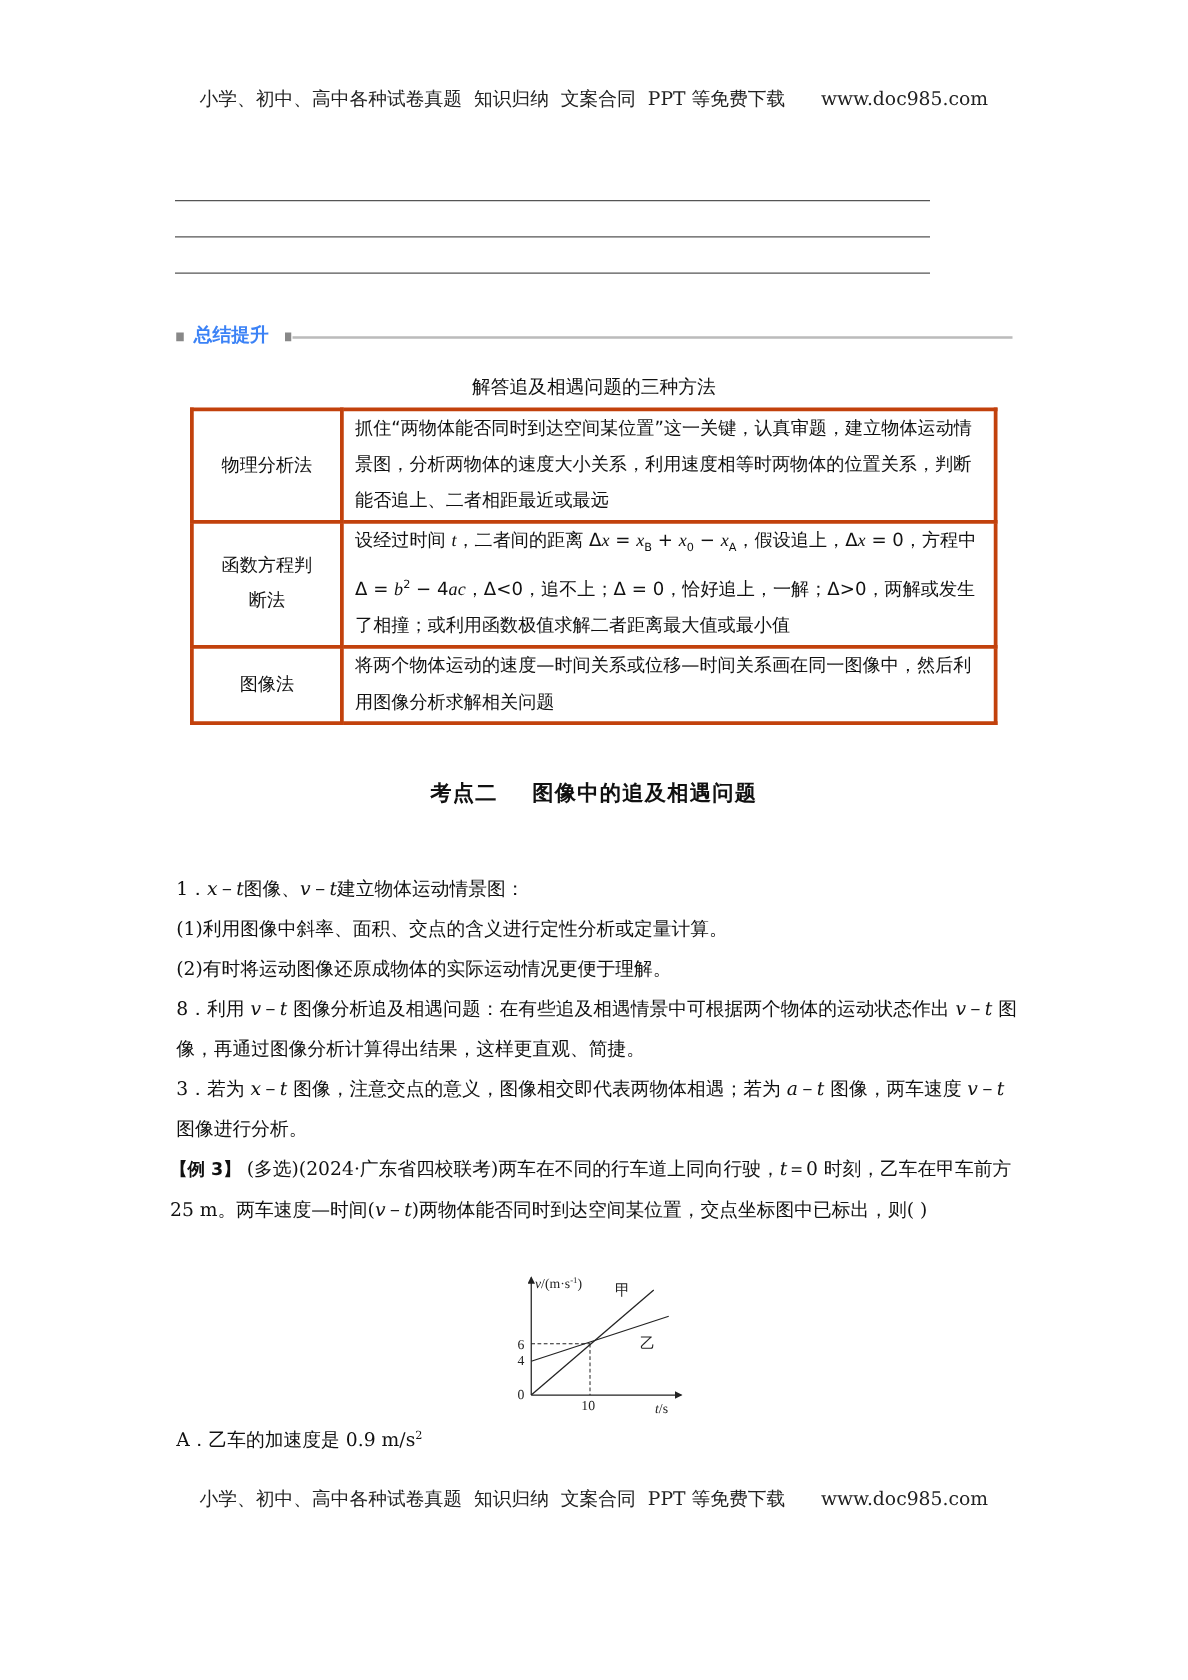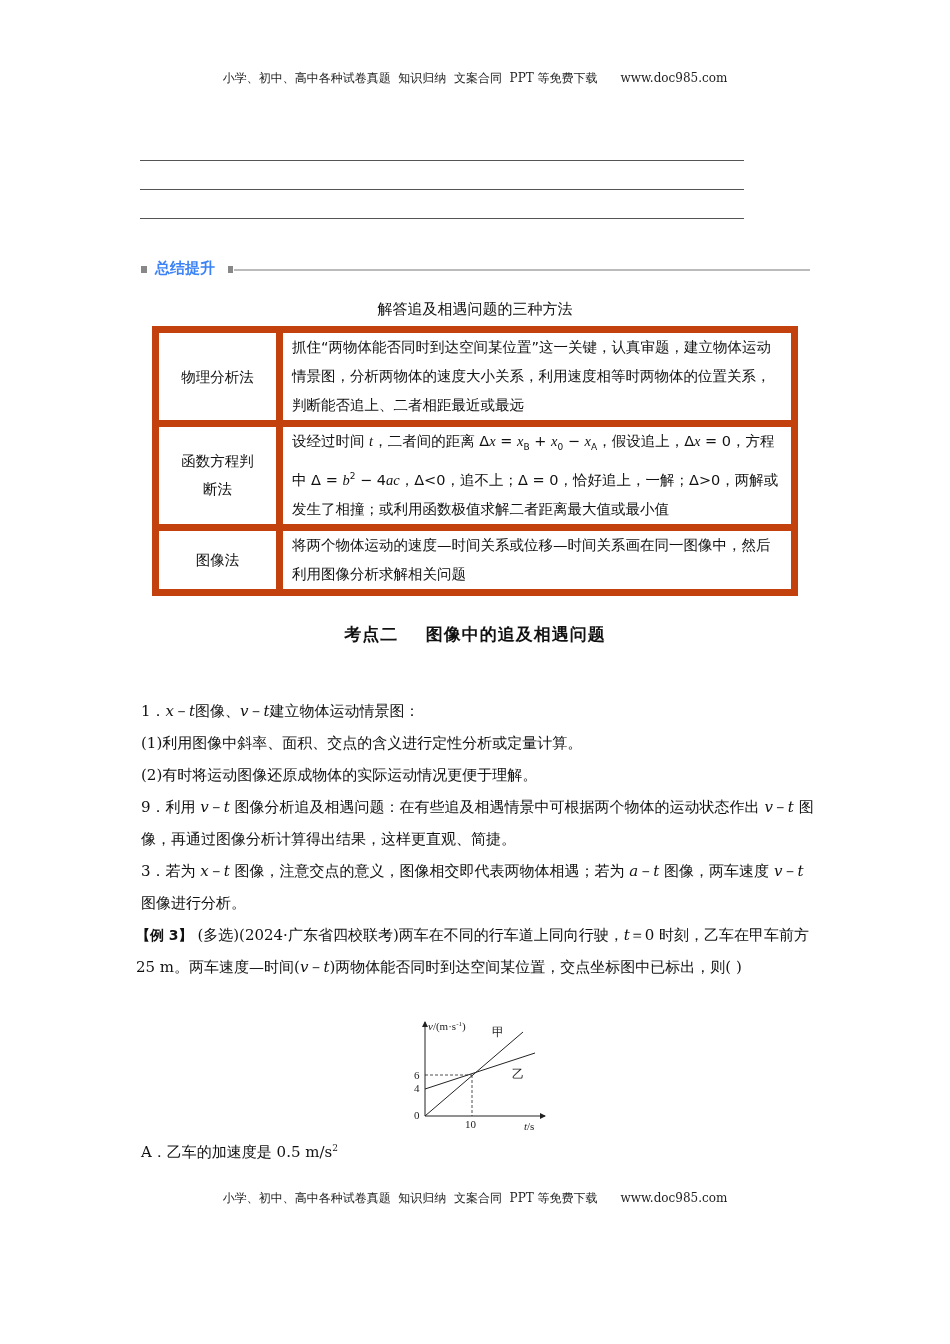--- a/index.html
+++ b/index.html
@@ -1,28 +1,28 @@
 <!DOCTYPE html>
 <html><head>
 <meta charset="utf-8">
 <style>
   html, body { margin:0; padding:0; background:#ffffff; }
   body { width:950px; height:1344px; position:relative; overflow:hidden;
          font-family:"DejaVu Serif","Liberation Serif",serif; color:#111; }
   .abs { position:absolute; }
-  .hdr { left:0; width:950px; text-align:center; font-size:12px; color:#222; word-spacing:0; white-space:pre; }
+  .hdr { left:0; width:950px; text-align:center; font-size:15px; color:#222; word-spacing:0; white-space:pre; }
   .blank-line { left:140px; width:604px; height:0; border-top:1px solid #555; }
   .sec-mark { left:141px; top:266px; width:6px; height:7px; background:#888; }
   .sec-title { left:155px; top:259px; font-family:"DejaVu Sans","Liberation Sans",sans-serif; font-weight:bold; font-size:15px; color:#3b82f6; }
   .sec-mark2 { left:228px; top:266px; width:5px; height:7px; background:#888; }
   .sec-rule { left:234px; top:269px; width:576px; height:0; border-top:2px solid #bbb; }
   .tbl-caption { left:152px; width:646px; top:300px; text-align:center; font-family:"DejaVu Sans","Liberation Sans",sans-serif; font-size:15px; }
   table.methods { position:absolute; left:152px; top:326px; width:646px; border-collapse:collapse;
                   font-family:"DejaVu Sans","Liberation Sans",sans-serif; font-size:14.5px; }
-  table.methods td { border:7px solid #c2410c; vertical-align:middle;margin-left:20px; }
+  table.methods td { border:3px solid #c2410c; vertical-align:middle;margin-left:20px; }
   table.methods td.name { width:105px; text-align:center; padding:0 6px; line-height:28px; }
   table.methods td.desc { padding:0 8px 0 9px; line-height:29px; }
   .h2 { left:0; width:950px; top:623px; text-align:center; font-family:"DejaVu Serif","Liberation Serif",serif; font-weight:bold; font-size:17px; letter-spacing:1px; white-space:pre; }
   .para { left:141px; width:680px; font-size:15px; line-height:32px; }
   .para i { font-style:italic; }
   .chart { left:405px; top:1018px; width:150px; height:115px; }
   .opt { left:141px; top:1143px; font-size:15px; }
 </style>
 </head>
 <body>
@@ -58,21 +58,21 @@
   </tr>
 </tbody>
   </table>
 
 <div class="abs h2">考点二    图像中的追及相遇问题</div>
 
 <div class="abs para" style="top:695px;"><span>1．</span><i>x</i><span>－</span><i>t</i><span>图像、</span><i>v</i><span>－</span><i>t</i><span>建立物体运动情景图：</span></div>
 <div class="abs para" style="top:727px;">(1)利用图像中斜率、面积、交点的含义进行定性分析或定量计算。</div>
 <div class="abs para" style="top:759px;">(2)有时将运动图像还原成物体的实际运动情况更便于理解。</div>
 
-<div class="abs para" style="top:791px;"><span>9．利用 </span><i>v</i><span>－</span><i>t</i><span> 图像分析追及相遇问题：在有些追及相遇情景中可根据两个物体的运动状态作出 </span><i>v</i><span>－</span><i>t</i><span> 图像，再通过图像分析计算得出结果，这样更直观、简捷。</span></div>
+<div class="abs para" style="top:791px;"><span>8．利用 </span><i>v</i><span>－</span><i>t</i><span> 图像分析追及相遇问题：在有些追及相遇情景中可根据两个物体的运动状态作出 </span><i>v</i><span>－</span><i>t</i><span> 图像，再通过图像分析计算得出结果，这样更直观、简捷。</span></div>
 
 <div class="abs para" style="top:855px;"><span>3．若为 </span><i>x</i><span>－</span><i>t</i><span> 图像，注意交点的意义，图像相交即代表两物体相遇；若为 </span><i>a</i><span>－</span><i>t</i><span> 图像，两车速度 </span><i>v</i><span>－</span><i>t</i><span> 图像进行分析。</span></div>
 
 <div class="abs para" style="top:919px;left:136px;width:688px;"><b style="font-family:'DejaVu Sans','Liberation Sans',sans-serif;font-size:14px;">【例 3】</b><span> (多选)(2024·广东省四校联考)</span><span>两车在不同的行车道上同向行驶，</span><i>t</i><span>＝0 时刻，乙车在甲车前方 25 m。两车速度—时间(</span><i>v</i><span>－</span><i>t</i><span>)两物体能否同时到达空间某位置，交点坐标图中已标出，则(        )</span></div>
 
 <svg class="abs chart" viewBox="0 0 150 115" font-family="Liberation Serif, serif">
   <defs>
     <marker id="arr" markerWidth="6" markerHeight="6" refX="5" refY="3" orient="auto">
       <path d="M0,0 L6,3 L0,6 z" fill="#222"></path>
     </marker>
@@ -91,15 +91,15 @@
   <text x="23" y="12" font-size="11" fill="#222"><tspan font-style="italic">v</tspan>/(m·s<tspan font-size="7" dy="-4">-1</tspan><tspan dy="4">)</tspan></text>
   <text x="87" y="18" font-size="12" fill="#222" font-family="DejaVu Sans, sans-serif">甲</text>
   <text x="107" y="60" font-size="12" fill="#222" font-family="DejaVu Sans, sans-serif">乙</text>
   <text x="9" y="61" font-size="11" fill="#222">6</text>
   <text x="9" y="74" font-size="11" fill="#222">4</text>
   <text x="9" y="101" font-size="11" fill="#222">0</text>
   <text x="60" y="110" font-size="11" fill="#222">10</text>
   <text x="119" y="112" font-size="11" fill="#222"><tspan font-style="italic">t</tspan>/s</text>
 </svg>
 
-<div class="abs opt"><span>A．</span><span>乙车的加速度是 0.5 m/s</span><sup style="font-size:9px;">2</sup></div>
+<div class="abs opt"><span>A．</span><span>乙车的加速度是 0.9 m/s</span><sup style="font-size:9px;">2</sup></div>
 
 <div class="abs hdr" style="top:1190px;">小学、初中、高中各种试卷真题  知识归纳  文案合同  PPT 等免费下载      www.doc985.com</div>
 
 </body></html>

